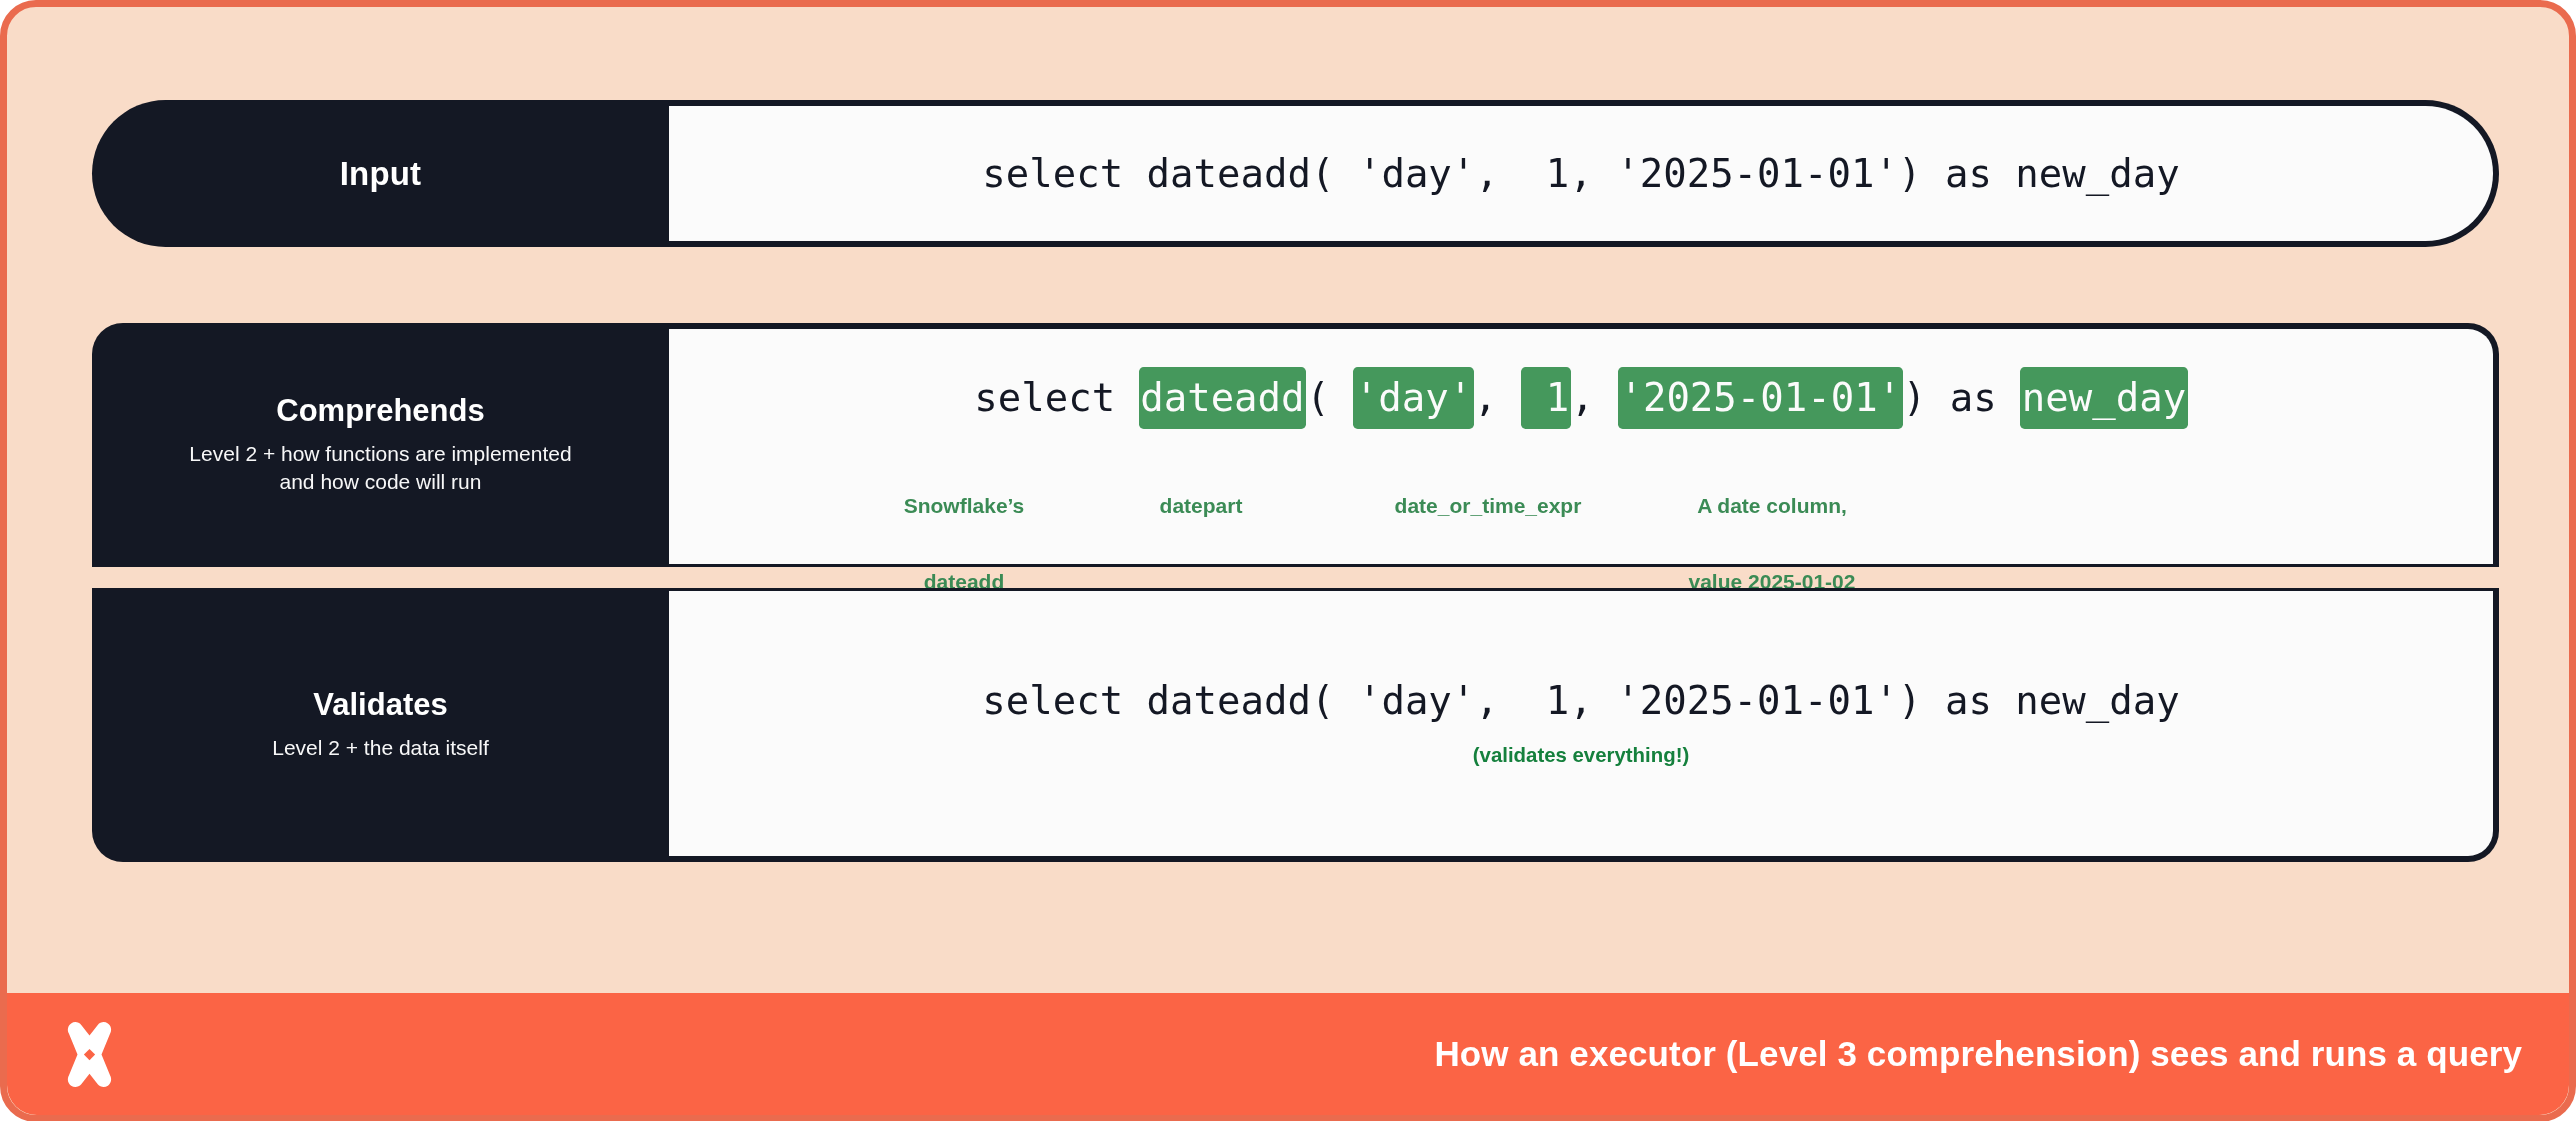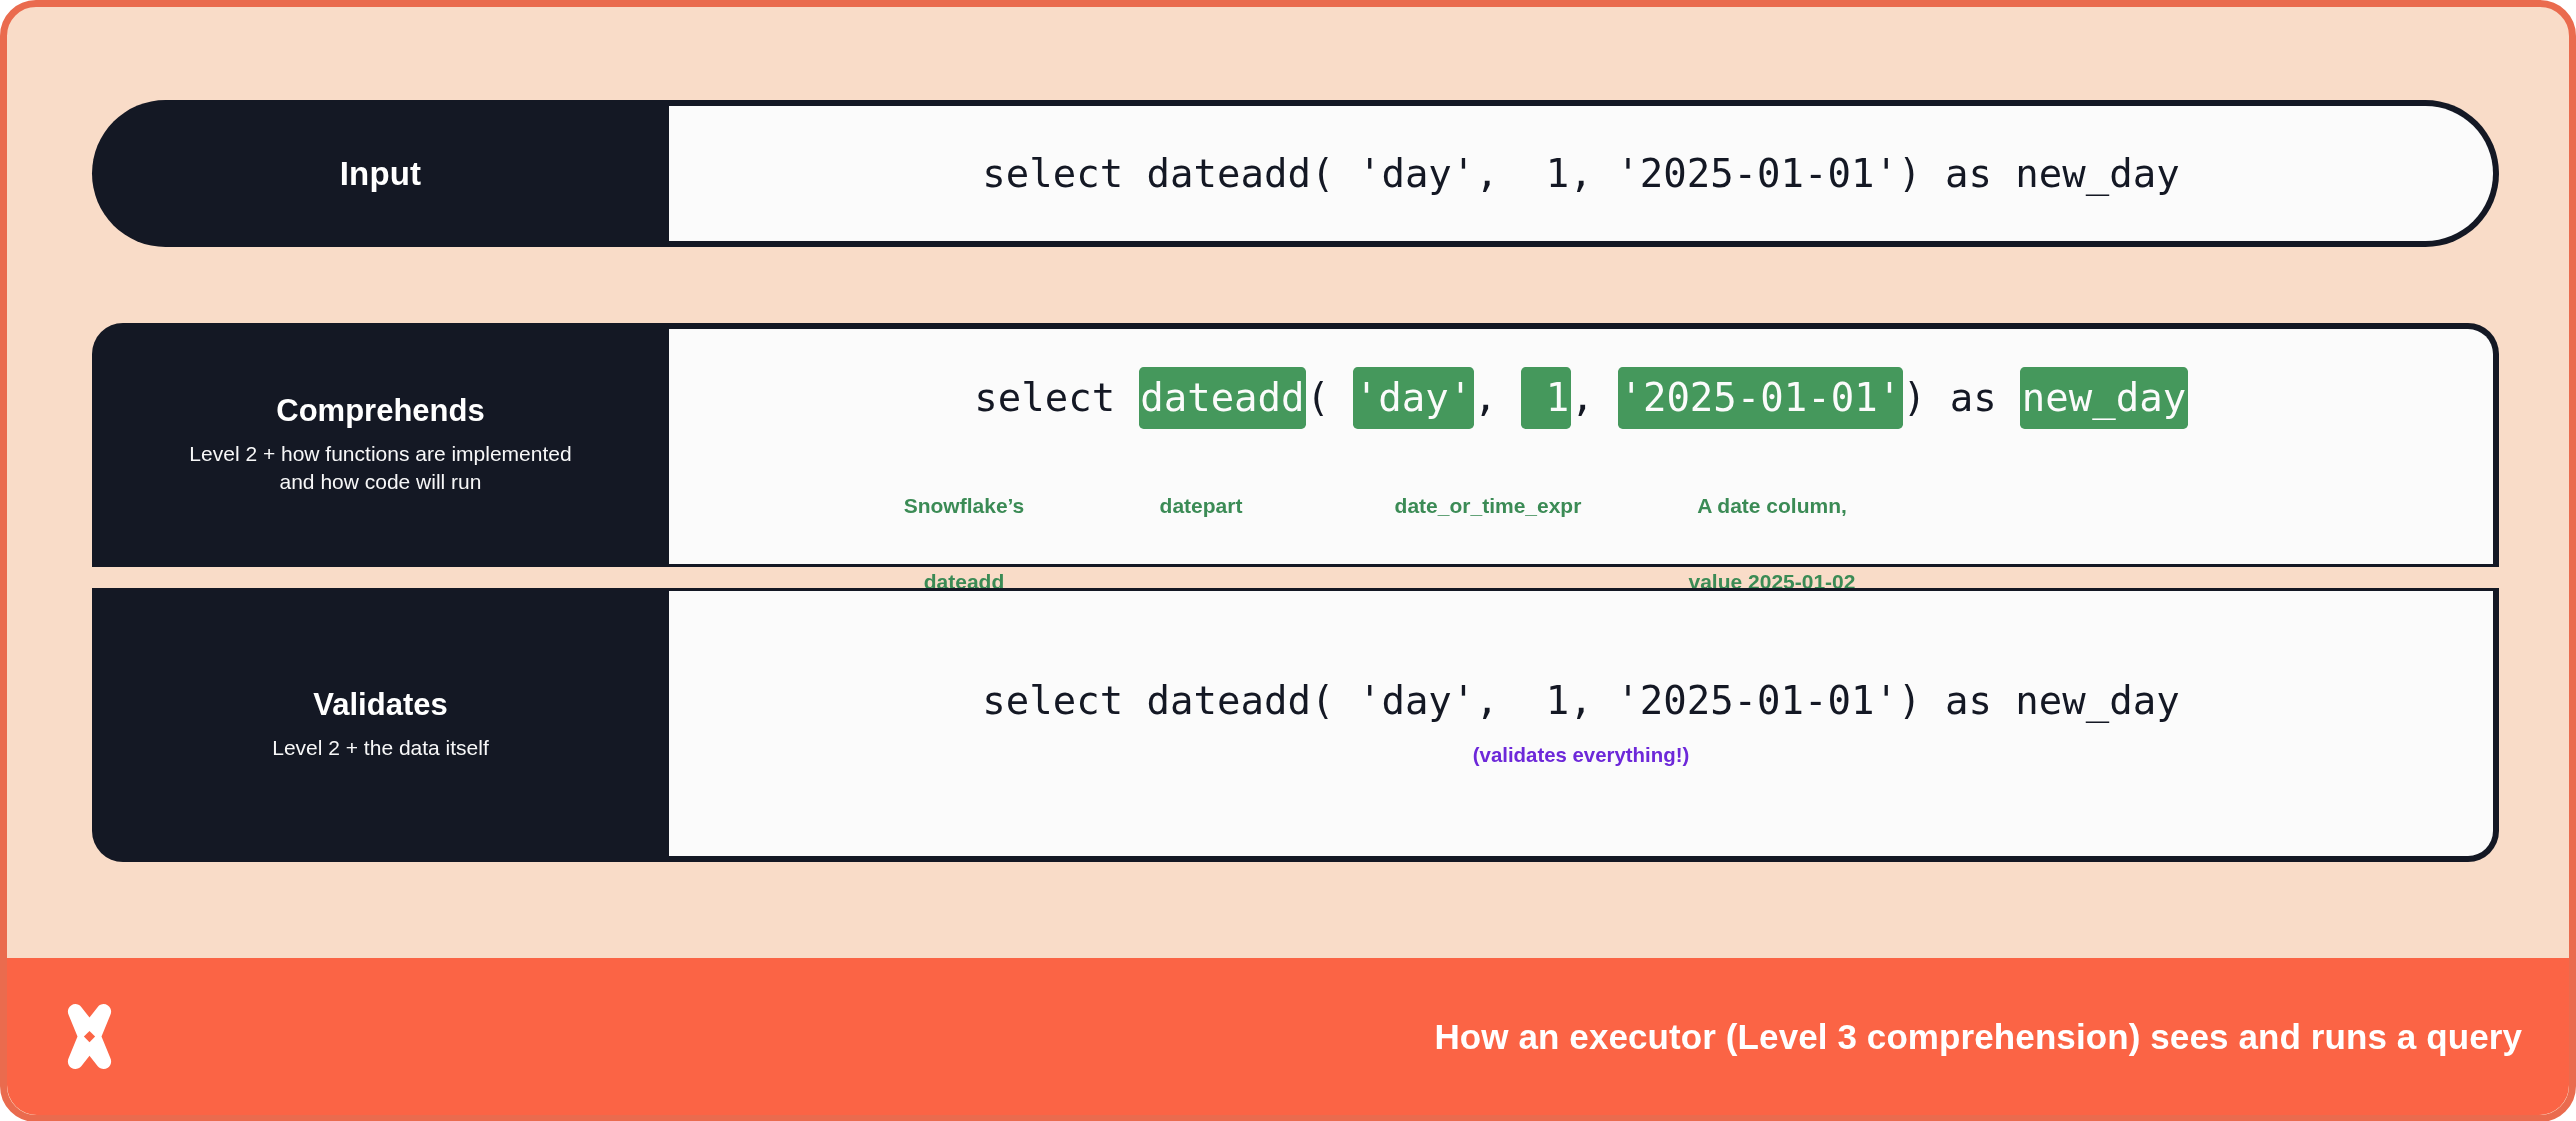--- a/index.html
+++ b/index.html
@@ -170,31 +170,31 @@
     line-height: 1.22;
     text-align: center;
     white-space: pre;
     transform: translateX(-50%);
   }
 
   .note {
     font-family: "Liberation Sans", sans-serif;
     font-size: 20.4px;
     font-weight: 700;
-    color: #6d28d9;
+    color: #15803d;
     margin-top: 22px;
   }
 
   
   #footer {
     position: absolute;
     left: 0;
     bottom: 0;
     width: 100%;
-    height: 157px;
+    height: 122px;
     background: #FB6445;
     display: flex;
     align-items: center;
     border-radius: 0 0 30px 30px;
     gap: 31px;
   }
   #logo {
     margin-left: 45px;
     width: 75px;
     height: 75px;

